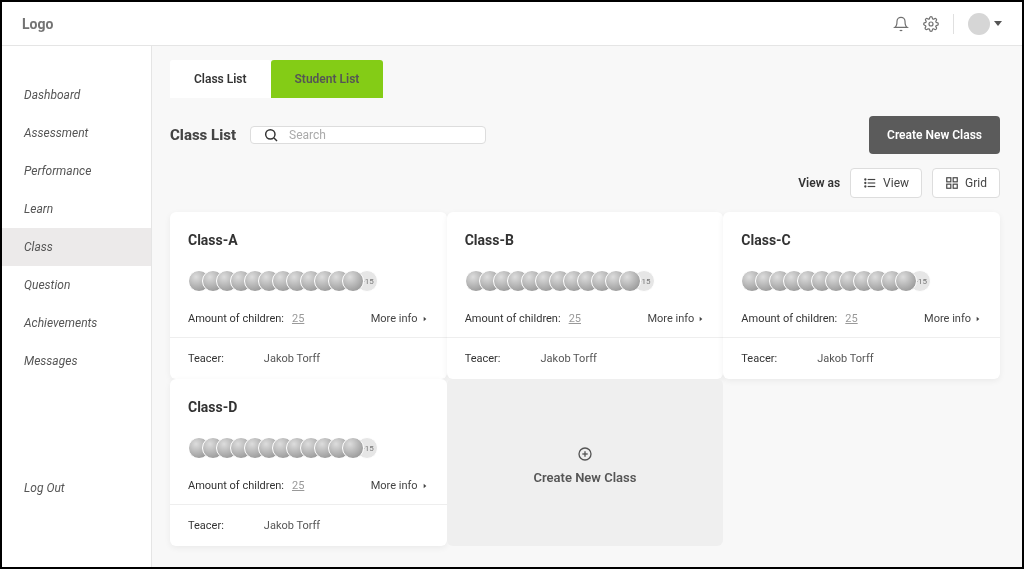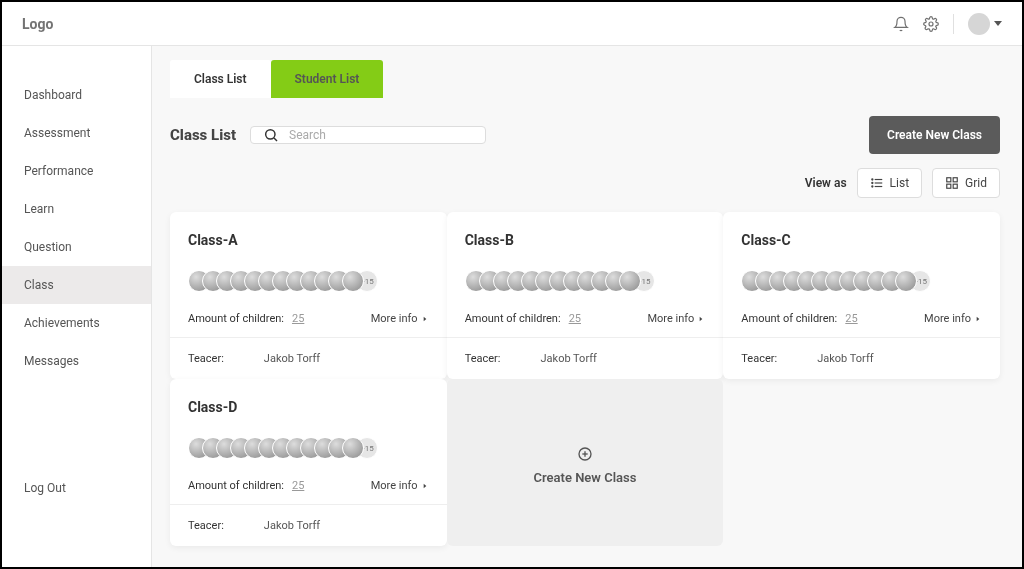--- a/index.html
+++ b/index.html
@@ -10,21 +10,21 @@
   .logo { font-weight: 700; font-size: 14px; color: #737373; }
   .topbar-right { display: flex; align-items: center; gap: 14px; }
   .top-icon { width: 16px; height: 16px; color: #707070; cursor: pointer; }
   .top-divider { width: 1px; height: 20px; background: #e0e0e0; }
   .avatar-dropdown { display: flex; align-items: center; gap: 4px; cursor: pointer; }
   .avatar-circle { width: 22px; height: 22px; border-radius: 50%; background: #d6d6d6; }
   .caret { width: 0; height: 0; border-left: 4px solid transparent; border-right: 4px solid transparent; border-top: 5px solid #555; }
 
   
   .main { display: flex; height: calc(100% - 44px); }
-  .sidebar { width: 150px; border-right: 1px solid #e5e5e5; display: flex; flex-direction: column; padding-top: 30px; }
+  .sidebar { width: 150px; border-right: 1px solid #e5e5e5; display: flex; flex-direction: column; padding-top: 30px; font-style: italic; }
   .sidebar-list { list-style: none; }
   .sidebar-item { padding: 12px 22px; font-size: 12px; color: #555; cursor: pointer; }
   .sidebar-item.active { background: #eceaea; }
   .sidebar-bottom { margin-top: auto; padding-bottom: 60px; }
 
   .content { flex: 1; background: #f8f8f8; padding: 14px 22px 20px 18px; overflow: auto; }
 
   
   .tabs { display: flex; gap: 0; }
   .tab { padding: 12px 24px; font-size: 12px; background: #84cc16; color: #555; cursor: pointer; border-radius: 3px 3px 0 0; font-weight: 600; }
@@ -89,22 +89,22 @@
 </div>
 
 <div class="main">
 
   <nav class="sidebar">
     <ul class="sidebar-list">
       <li class="sidebar-item">Dashboard</li>
       <li class="sidebar-item">Assessment</li>
       <li class="sidebar-item">Performance</li>
       <li class="sidebar-item">Learn</li>
+      <li class="sidebar-item active">Class</li>
       <li class="sidebar-item">Question</li>
-      <li class="sidebar-item active">Class</li>
       <li class="sidebar-item">Achievements</li>
       <li class="sidebar-item">Messages</li>
     </ul>
     <div class="sidebar-bottom">
       <div class="sidebar-item">Log Out</div>
     </div>
   </nav>
 
   <div class="content">
     <div class="tabs">
@@ -128,21 +128,21 @@
       <span class="view-label">View as</span>
       <button class="toggle-btn">
         <svg viewBox="0 0 24 24" fill="none" stroke="currentColor" stroke-width="2">
             <line x1="8" y1="6" x2="21" y2="6"></line>
             <line x1="8" y1="12" x2="21" y2="12"></line>
             <line x1="8" y1="18" x2="21" y2="18"></line>
             <circle cx="4" cy="6" r="1"></circle>
             <circle cx="4" cy="12" r="1"></circle>
             <circle cx="4" cy="18" r="1"></circle>
           </svg>
-        <span>List</span>
+        <span>View</span>
       </button>
       <button class="toggle-btn">
         <svg viewBox="0 0 24 24" fill="none" stroke="currentColor" stroke-width="2">
             <rect x="3" y="3" width="7" height="7"></rect>
             <rect x="14" y="3" width="7" height="7"></rect>
             <rect x="3" y="14" width="7" height="7"></rect>
             <rect x="14" y="14" width="7" height="7"></rect>
           </svg>
         <span>Grid</span>
       </button>

